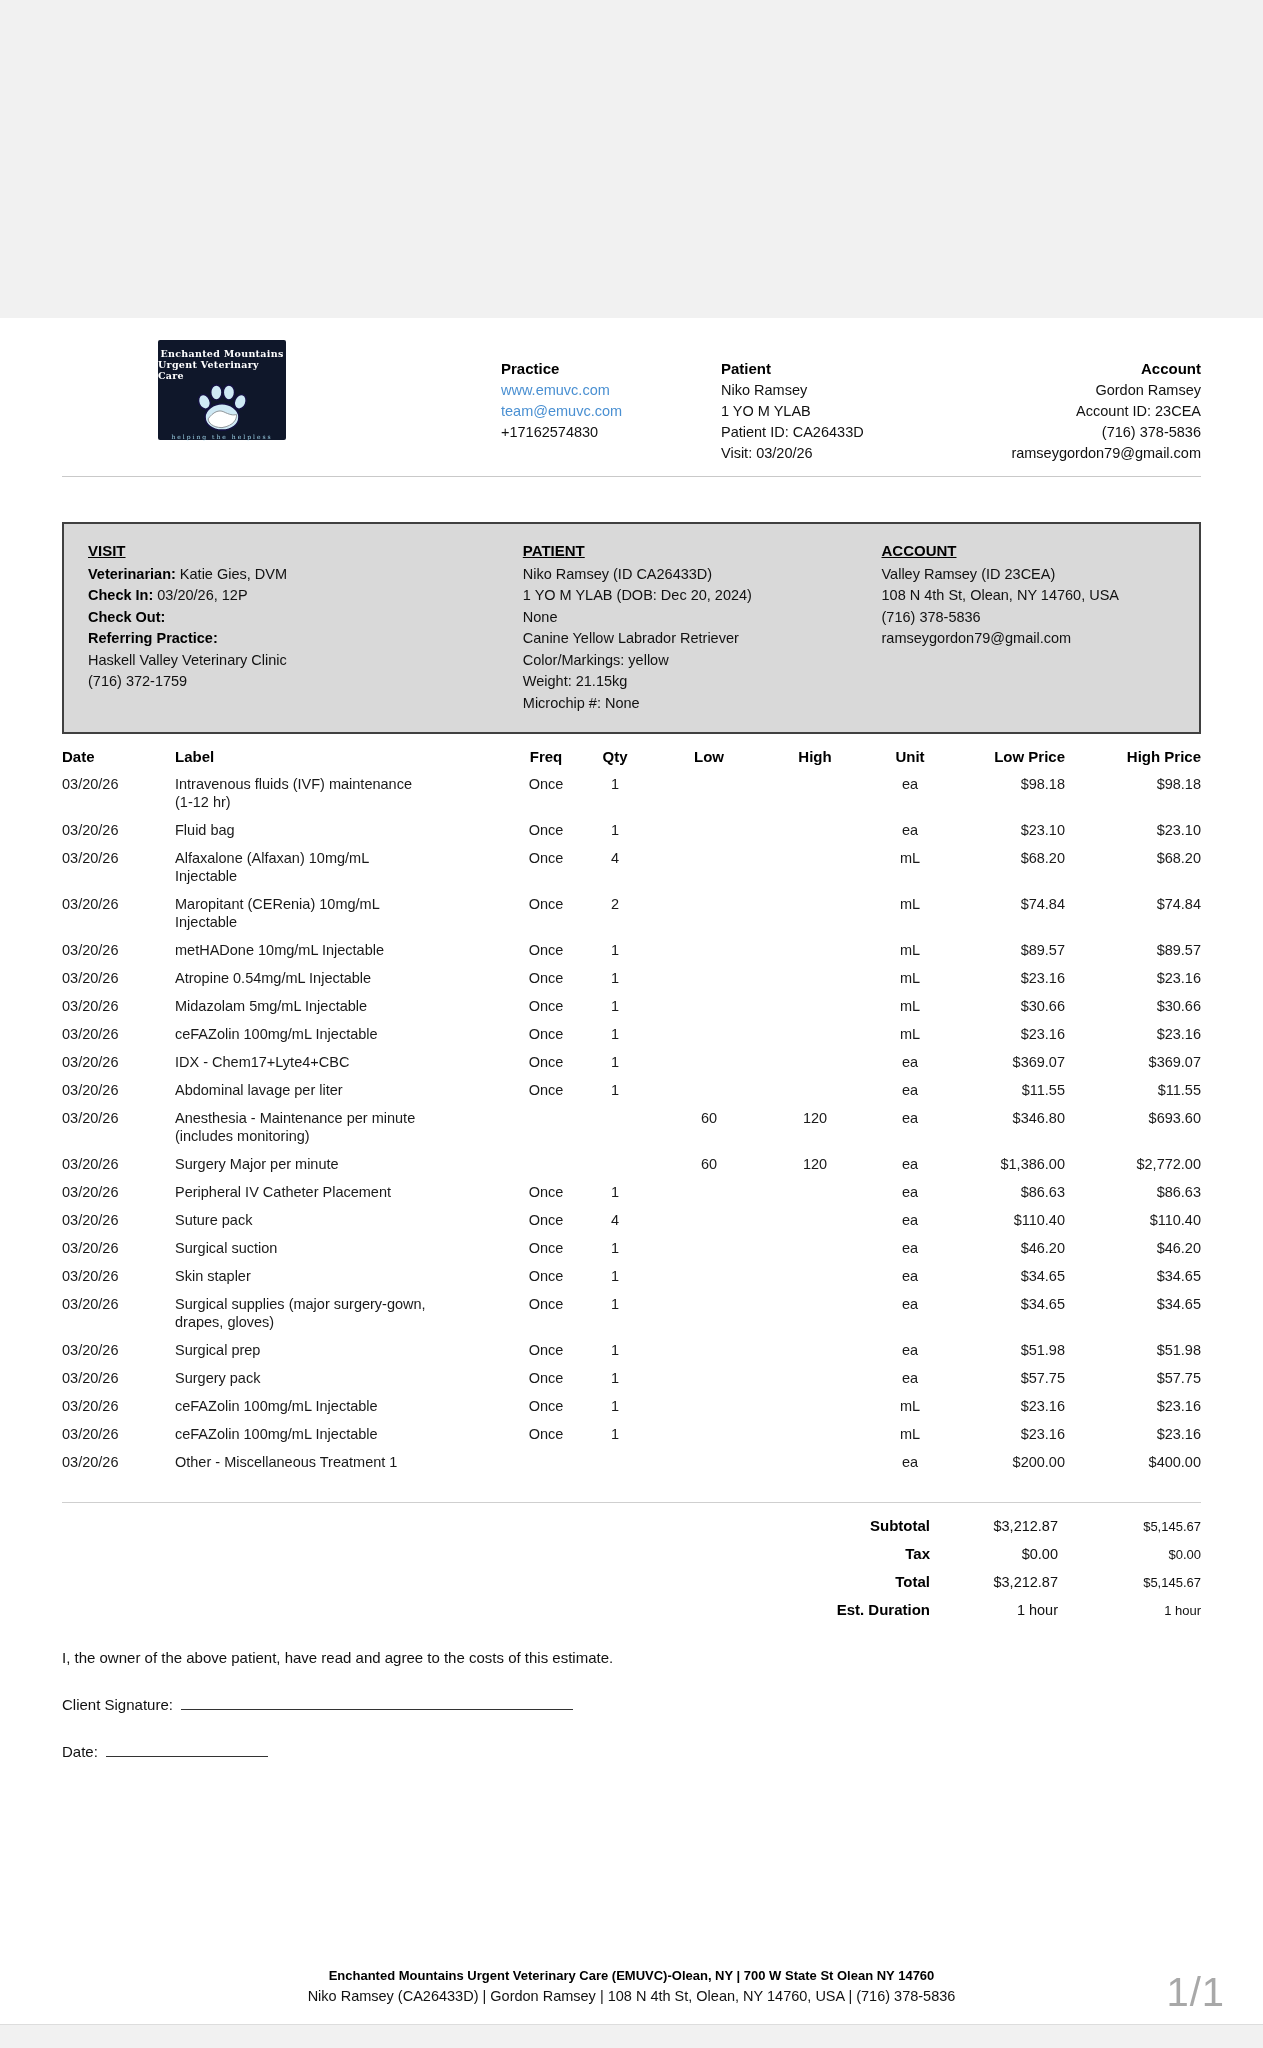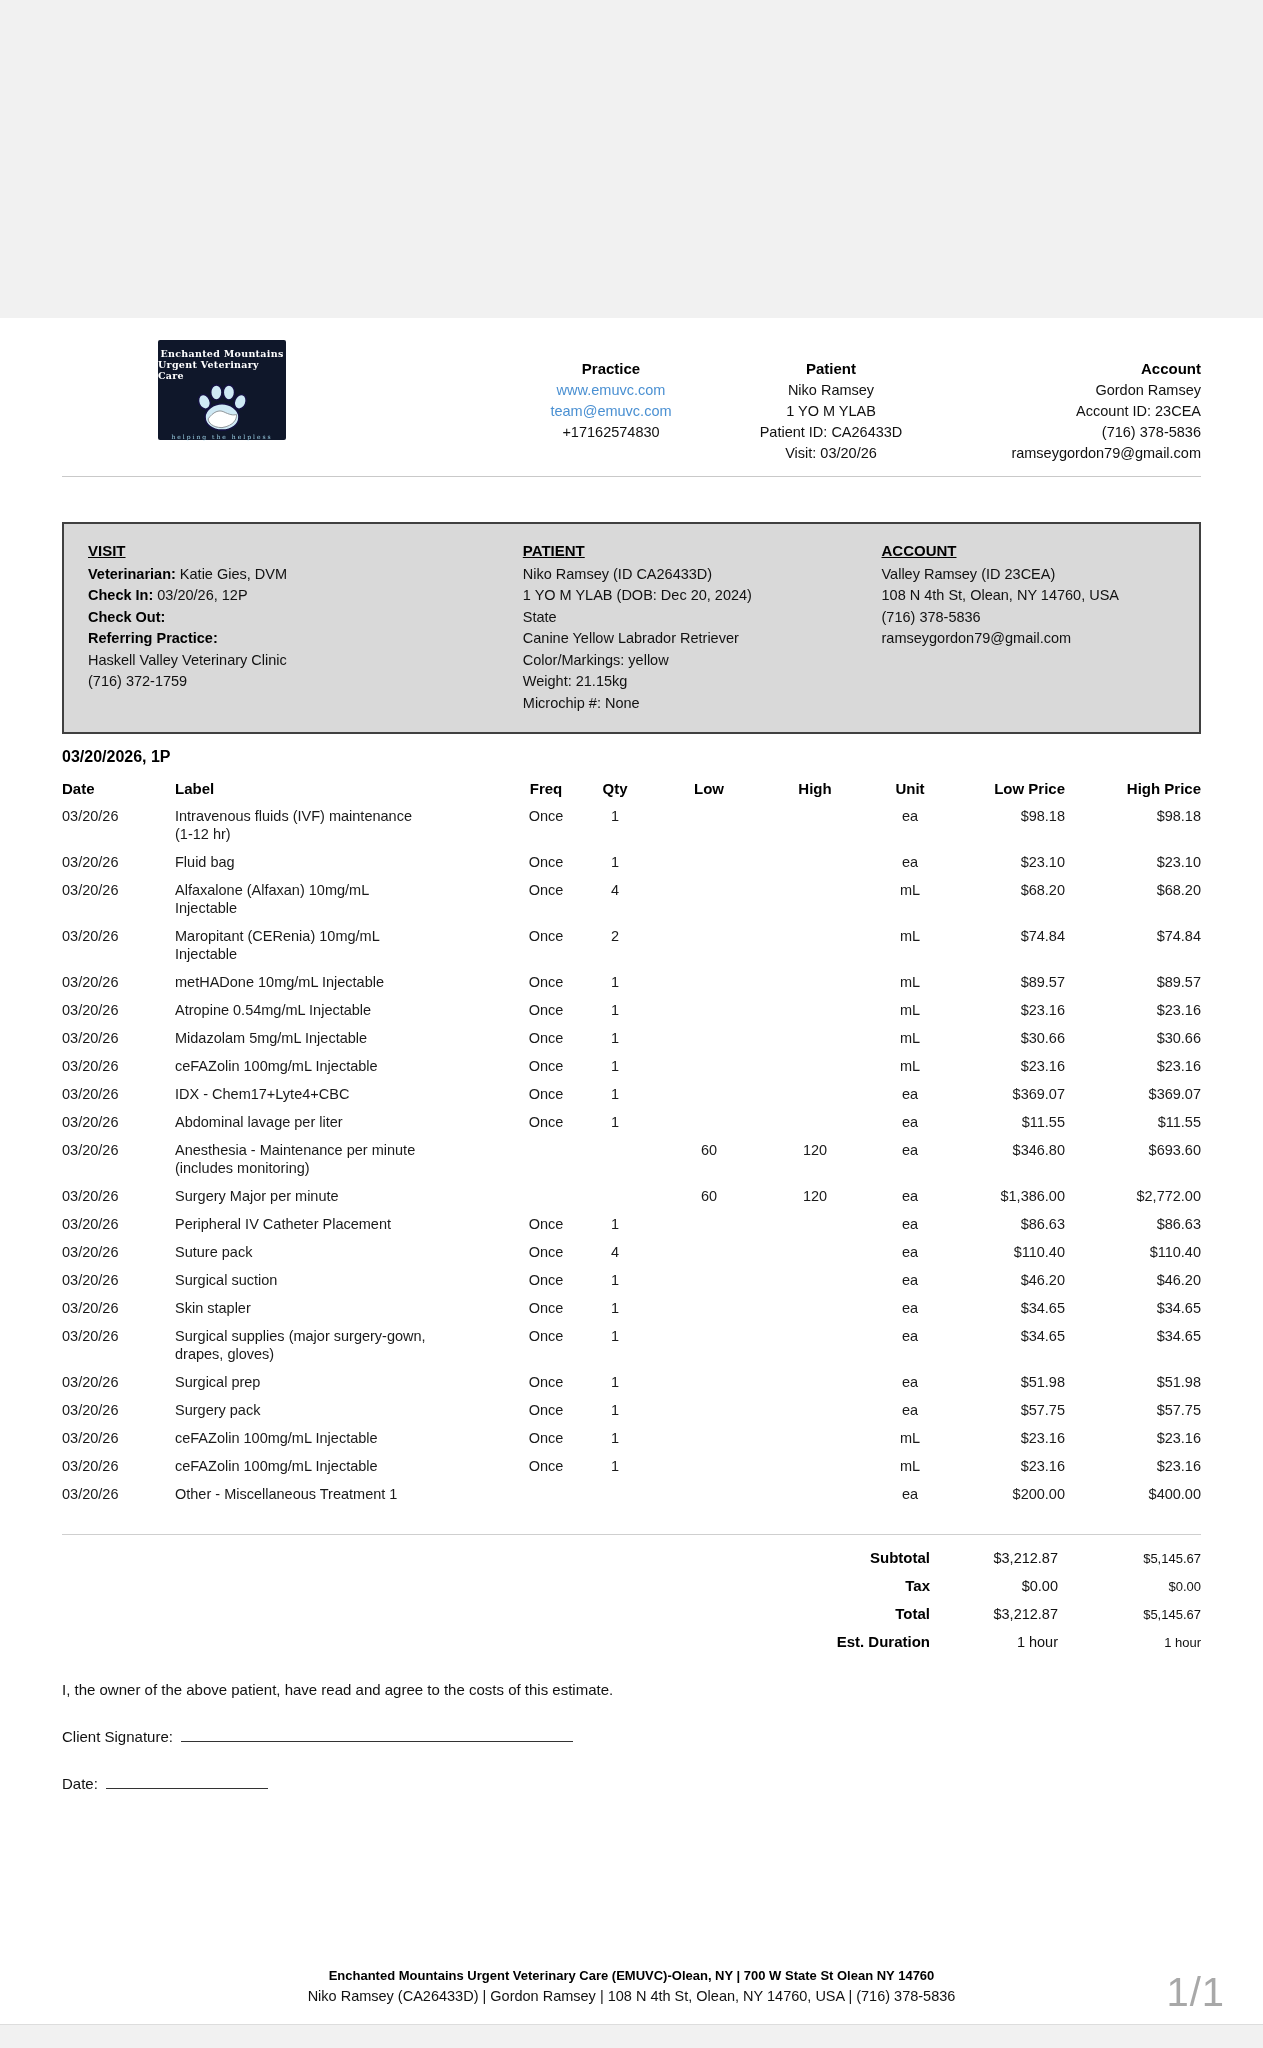--- a/index.html
+++ b/index.html
@@ -13,21 +13,21 @@
   
   .doc-header{display:flex;align-items:flex-start;}
   .logo{margin-left:96px;width:128px;height:100px;background:#0f172a;border-radius:2px;
     display:flex;flex-direction:column;align-items:center;justify-content:flex-start;
     padding-top:8px;box-sizing:border-box;}
   .logo-line1,.logo-line2{font-family:"DejaVu Serif",serif;font-weight:bold;color:#fff;
     font-size:9.5px;line-height:11px;letter-spacing:.3px;}
   .logo-tagline{font-family:"DejaVu Serif",serif;color:#9fd4e8;font-size:6px;
     letter-spacing:2px;margin-top:1px;}
   .logo svg{margin-top:2px;}
-  .hcol{margin-top:18px;font-size:14.5px;line-height:21px;text-align:center;}
+  .hcol{margin-top:18px;font-size:14.5px;line-height:21px;}
   .hcol-title{font-weight:bold;font-size:15px;margin-bottom:1px;color:#000;}
   .hcol.practice{margin-left:215px;width:220px;}
   .hcol.patient{width:220px;}
   .hcol.account{flex:1;text-align:right;}
   .hcol a{color:#4a90d2;text-decoration:none;display:block;}
   .header-divider{border:none;border-top:1.5px solid #c9c9c9;margin:12px 0 0 0;}
 
   
   .info-box{margin-top:45px;background:#d9d9d9;border:2px solid #404040;
     padding:16px 24px 18px 24px;display:flex;box-sizing:border-box;min-height:203px;}
@@ -139,39 +139,38 @@
             <div class="info-line"><b>Referring Practice:</b></div>
             <div class="info-line">Haskell Valley Veterinary Clinic</div>
             <div class="info-line">(716) 372-1759</div>
           </div>
       </div>
       <div class="ibox-col patient">
         <div class="ibox-title">PATIENT</div>
         <div>
             <div class="info-line">Niko Ramsey (ID CA26433D)</div>
             <div class="info-line">1 YO M YLAB (DOB: Dec 20, 2024)</div>
-            <div class="info-line">State</div>
+            <div class="info-line">None</div>
             <div class="info-line">Canine Yellow Labrador Retriever</div>
             <div class="info-line">Color/Markings: yellow</div>
             <div class="info-line">Weight: 21.15kg</div>
             <div class="info-line">Microchip #: None</div>
           </div>
       </div>
       <div class="ibox-col account">
         <div class="ibox-title">ACCOUNT</div>
         <div>
             <div class="info-line">Valley Ramsey (ID 23CEA)</div>
             <div class="info-line">108 N 4th St, Olean, NY 14760, USA</div>
             <div class="info-line">(716) 378-5836</div>
             <div class="info-line">ramseygordon79@gmail.com</div>
           </div>
       </div>
     </div>
 
-    <div class="section-heading">03/20/2026, 1P</div>
 
     <table class="items">
       <thead>
         <tr>
           <th class="col-date">Date</th>
           <th class="col-label">Label</th>
           <th class="col-freq">Freq</th>
           <th class="col-qty">Qty</th>
           <th class="col-low">Low</th>
           <th class="col-high">High</th>

